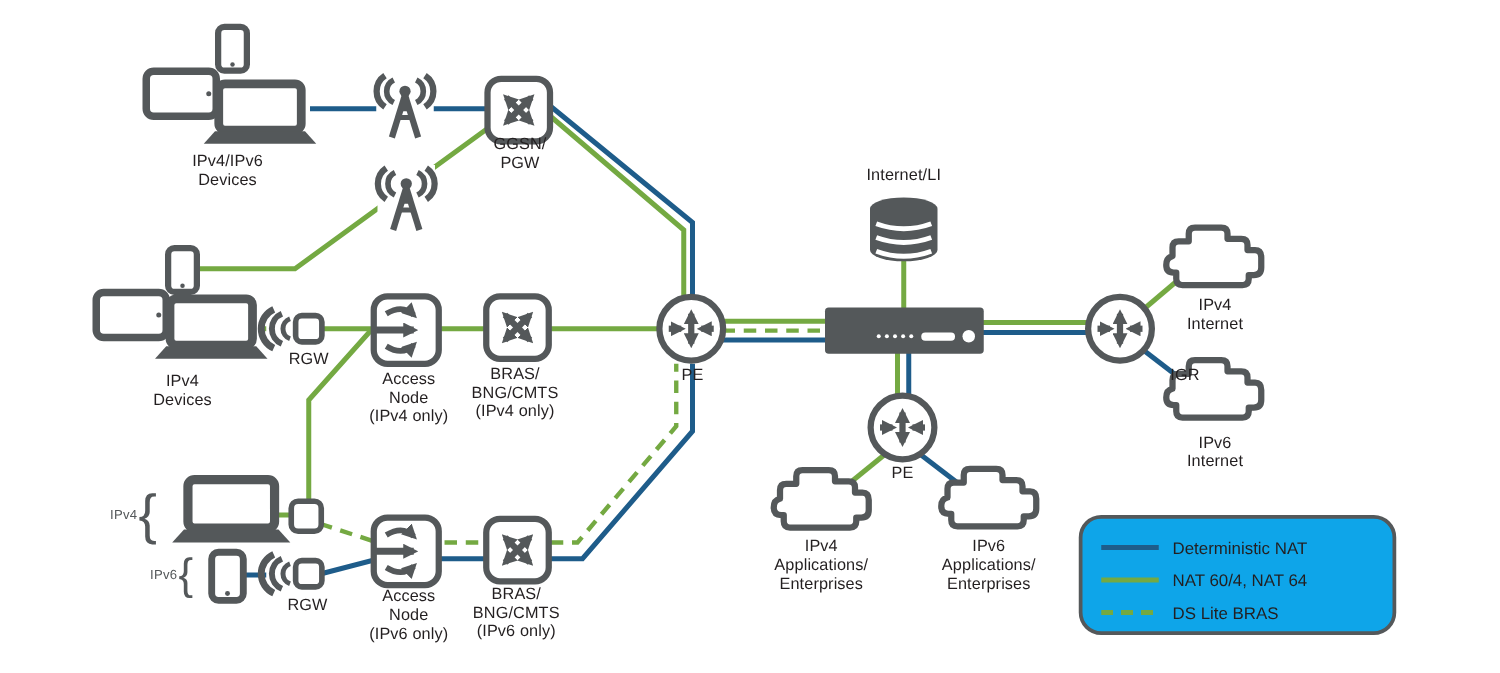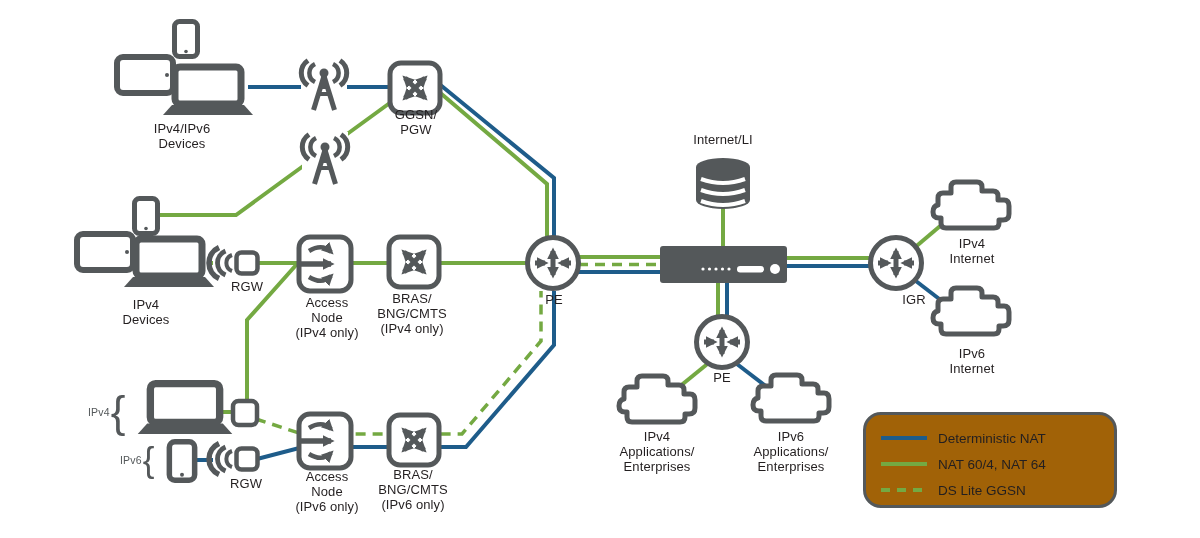--- a/index.html
+++ b/index.html
@@ -14,21 +14,21 @@
     white-space:pre-line;font-size:13px;line-height:1.16;color:#231F20;
     letter-spacing:.1px;
   }
   .brace-group{position:absolute;display:flex;align-items:center;color:#54585A;}
   .brace-label{font-size:10.5px;letter-spacing:.2px;}
   .brace-char{line-height:.9;font-weight:400;margin-left:1px;}
   .brace-char.b4{font-size:44px;}
   .brace-char.b6{font-size:35px;}
   .legend{
     position:absolute;left:863px;top:412px;width:254px;height:96px;
-    border:3.5px solid #54585A;border-radius:18px;background:#a16207;box-sizing:border-box;
+    border:3.5px solid #54585A;border-radius:18px;background:#0ea5e9;box-sizing:border-box;
   }
   .lg-row{position:absolute;left:15px;display:flex;align-items:center;gap:11px;height:18px;}
   .lg-row .txt{font-size:13.5px;color:#231F20;white-space:nowrap;}
   .ls{width:46px;height:4px;flex:0 0 auto;}
   .ls-blue{background:#1E5C8A;}
   .ls-green{background:#74A942;}
   .ls-gdash{background:repeating-linear-gradient(90deg,#74A942 0 9px,transparent 9px 16px);}
 </style>
 </head>
 <body>
@@ -207,21 +207,21 @@
 (IPv4 only)</div>
   <div class="lbl" style="left:554px;top:292px">PE</div>
   <div class="lbl" style="left:723px;top:132px">Internet/LI</div>
   <div class="lbl" style="left:722px;top:370px">PE</div>
   <div class="lbl" style="left:657px;top:429px">IPv4
 Applications/
 Enterprises</div>
   <div class="lbl" style="left:791px;top:429px">IPv6
 Applications/
 Enterprises</div>
-  <div class="lbl" style="left:914px;top:292px">IGR</div>
+  <div class="lbl" style="left:948px;top:292px">IGR</div>
   <div class="lbl" style="left:972px;top:236px">IPv4
 Internet</div>
   <div class="lbl" style="left:972px;top:346px">IPv6
 Internet</div>
   <div class="lbl" style="left:246px;top:476px">RGW</div>
   <div class="lbl" style="left:327px;top:469px">Access
 Node
 (IPv6 only)</div>
   <div class="lbl" style="left:413px;top:467px">BRAS/
 BNG/CMTS
@@ -240,17 +240,17 @@
     <div class="lg-row" style="top:14px">
       <span class="ls ls-blue"></span>
       <span class="txt">Deterministic NAT</span>
     </div>
     <div class="lg-row" style="top:40px">
       <span class="ls ls-green"></span>
       <span class="txt">NAT 60/4, NAT 64</span>
     </div>
     <div class="lg-row" style="top:66px">
       <span class="ls ls-gdash"></span>
-      <span class="txt">DS Lite GGSN</span>
+      <span class="txt">DS Lite BRAS</span>
     </div>
   </div>
 
 </div>
 
 </body></html>

